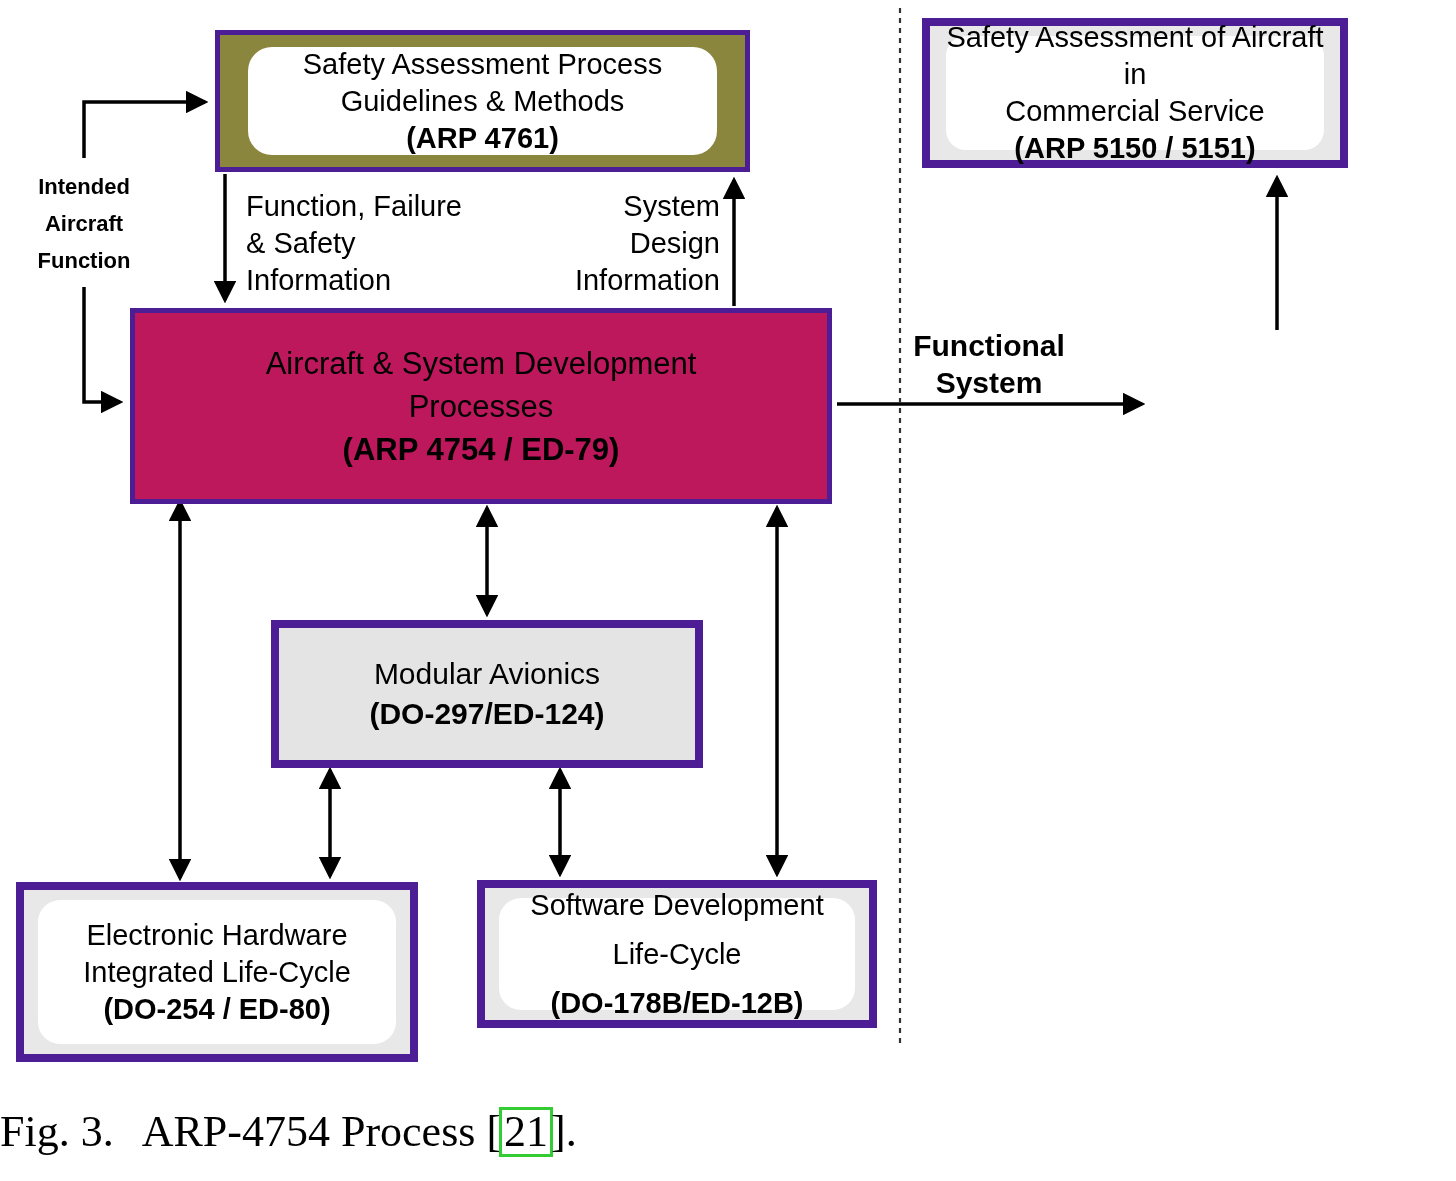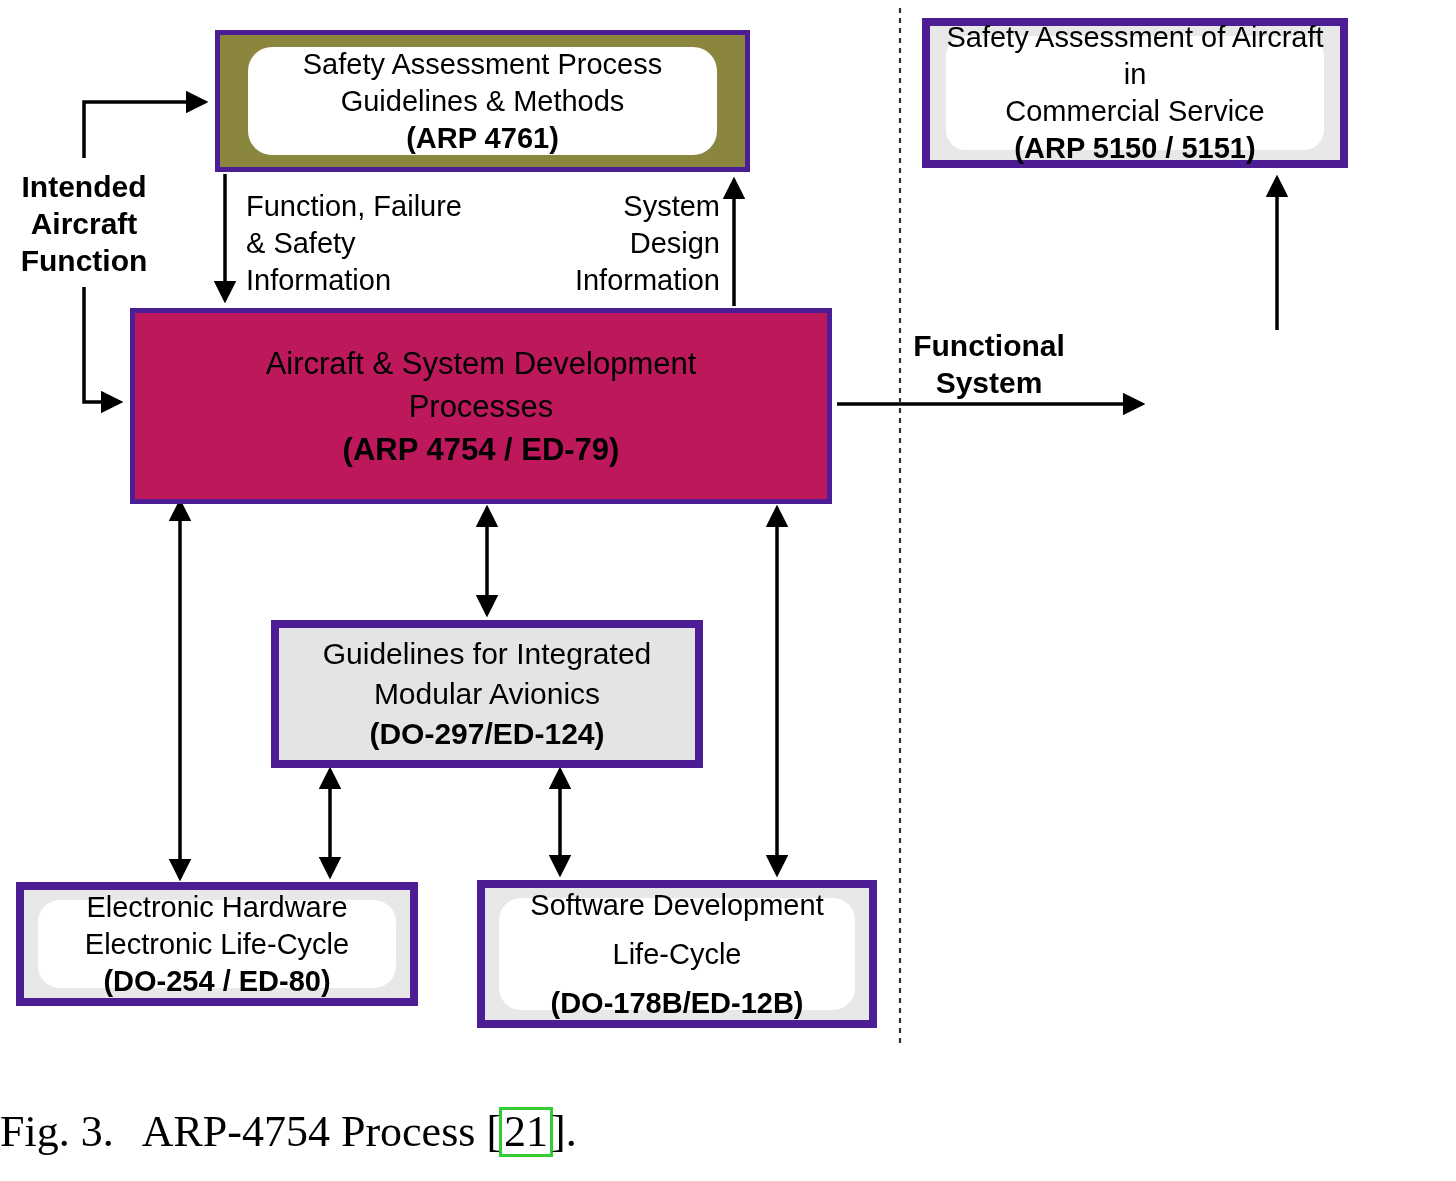--- a/index.html
+++ b/index.html
@@ -111,42 +111,41 @@
   <div class="box gray t29" style="left:922px;top:18px;width:426px;height:150px;padding:10px 16px;">
     <div class="inner" style="border-radius:20px;">
       <span>Safety Assessment of Aircraft in</span>
       <span>Commercial Service</span>
       <span class="code">(ARP 5150 / 5151)</span>
     </div>
   </div>
 
 
   <div class="box grayflat t30" style="left:271px;top:620px;width:432px;height:148px;">
-    <span>Guidelines for Integrated</span>
     <span>Modular Avionics</span>
     <span class="code">(DO-297/ED-124)</span>
   </div>
 
-  <div class="box gray t29" style="left:16px;top:882px;width:402px;height:124px;padding:10px 14px;">
+  <div class="box gray t29" style="left:16px;top:882px;width:402px;height:180px;padding:10px 14px;">
     <div class="inner" style="border-radius:22px;">
       <span>Electronic Hardware</span>
-      <span>Electronic Life-Cycle</span>
+      <span>Integrated Life-Cycle</span>
       <span class="code">(DO-254 / ED-80)</span>
     </div>
   </div>
 
   <div class="box gray t29" style="left:477px;top:880px;width:400px;height:148px;padding:10px 14px;">
     <div class="inner" style="border-radius:22px;gap:12px;">
       <span>Software Development</span>
       <span>Life-Cycle</span>
       <span class="code">(DO-178B/ED-12B)</span>
     </div>
   </div>
 
-  <div class="edge-label bold center" style="left:6px;top:168px;width:156px;font-size:30px;">Intended
+  <div class="edge-label bold center" style="left:6px;top:168px;width:156px;font-size:22px;">Intended
 Aircraft
 Function</div>
 
   <div class="edge-label" style="left:246px;top:188px;width:260px;">Function, Failure
 &amp; Safety
 Information</div>
 
   <div class="edge-label right" style="left:480px;top:188px;width:240px;">System
 Design
 Information</div>

